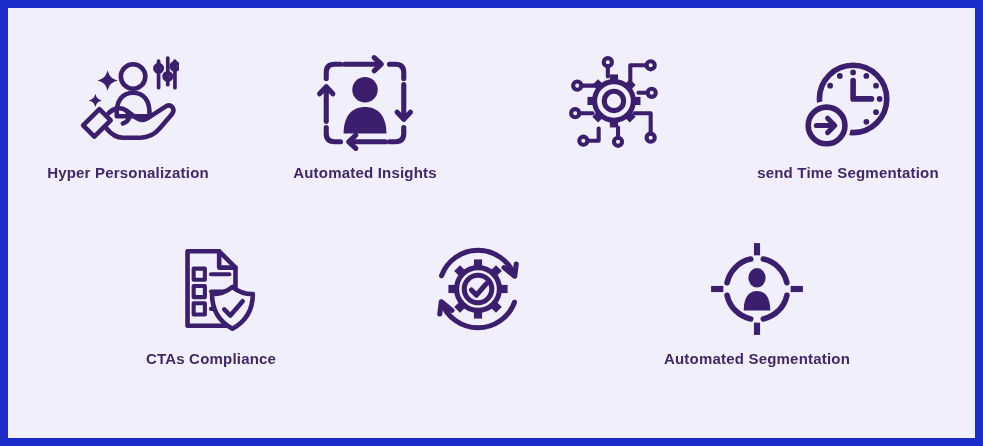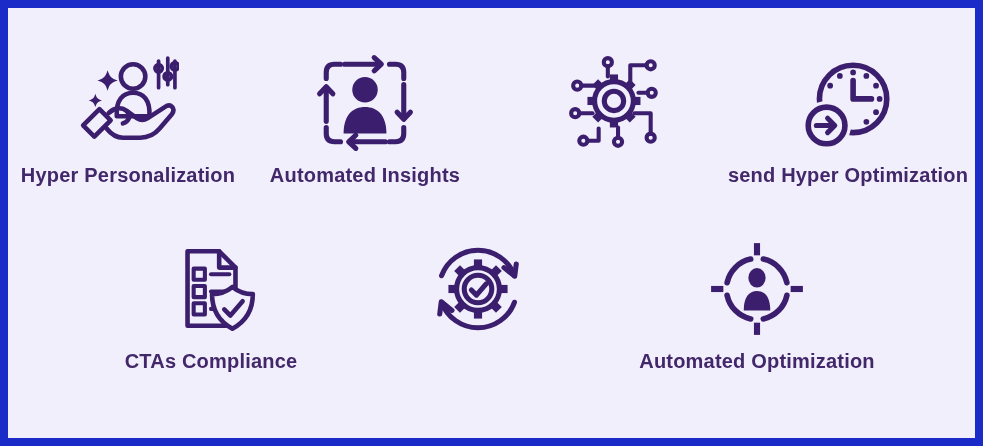--- a/index.html
+++ b/index.html
@@ -24,21 +24,21 @@
     display:flex;flex-direction:column;align-items:center;
   }
   .icon{
     width:102px;height:102px;
     color:var(--icon-color);
     display:block;
   }
   .icon svg{width:100%;height:100%;display:block;}
   .label{
     margin-top:10px;
-    font-size:20px;
+    font-size:15px;
     font-weight:600;
     letter-spacing:.2px;
     color:var(--text-color);
     white-space:nowrap;
     text-align:center;
   }
   
   svg .st{stroke:currentColor;fill:none;stroke-linecap:round;stroke-linejoin:round;}
   svg .fl{fill:currentColor;stroke:none;}
   svg .bgfill{fill:var(--bg-color);}
@@ -152,21 +152,21 @@
           <circle cx="42" cy="23.5" r="2.8"></circle>
             <circle cx="32.5" cy="33" r="2.8"></circle>
         </g>
         <path class="st" d="M55,28 V46 H73" stroke-width="5.5"></path>
         <circle class="bgfill bgstroke" cx="29" cy="72" r="18" stroke-width="12"></circle>
         <circle class="st" cx="29" cy="72" r="18" stroke-width="5.5"></circle>
         <path class="st" d="M19,72 H36" stroke-width="5"></path>
         <path class="st" d="M30,65 L37,72 L30,79" stroke-width="5"></path>
       </svg>
     </span>
-    <span class="label">send Hyper Optimization</span>
+    <span class="label">send Time Segmentation</span>
   </div>
 
   <div class="feature p-r2c1">
     <span class="icon">
       <svg viewBox="0 0 100 100">
         <path class="st" d="M27,13 H58 L74,29 V86 H27 Z" stroke-width="4.5"></path>
         <path class="st" d="M58,13 V29 H74" stroke-width="4.5"></path>
         <g class="st" stroke-width="4">
           <rect x="33" y="30" width="11" height="11"></rect>
           <rect x="33" y="47" width="11" height="11"></rect>
@@ -218,16 +218,16 @@
         <g class="st butt" stroke-width="6">
           <path d="M50,5 V17"></path>
           <path d="M95,50 H83"></path>
           <path d="M50,95 V83"></path>
           <path d="M5,50 H17"></path>
         </g>
         <ellipse class="fl" cx="50" cy="39" rx="8.5" ry="9.5"></ellipse>
         <path class="fl" d="M37,71 C37,58 42,52 50,52 C58,52 63,58 63,71 Z"></path>
       </svg>
     </span>
-    <span class="label">Automated Optimization</span>
+    <span class="label">Automated Segmentation</span>
   </div>
 
 </div>
 
 </body></html>

